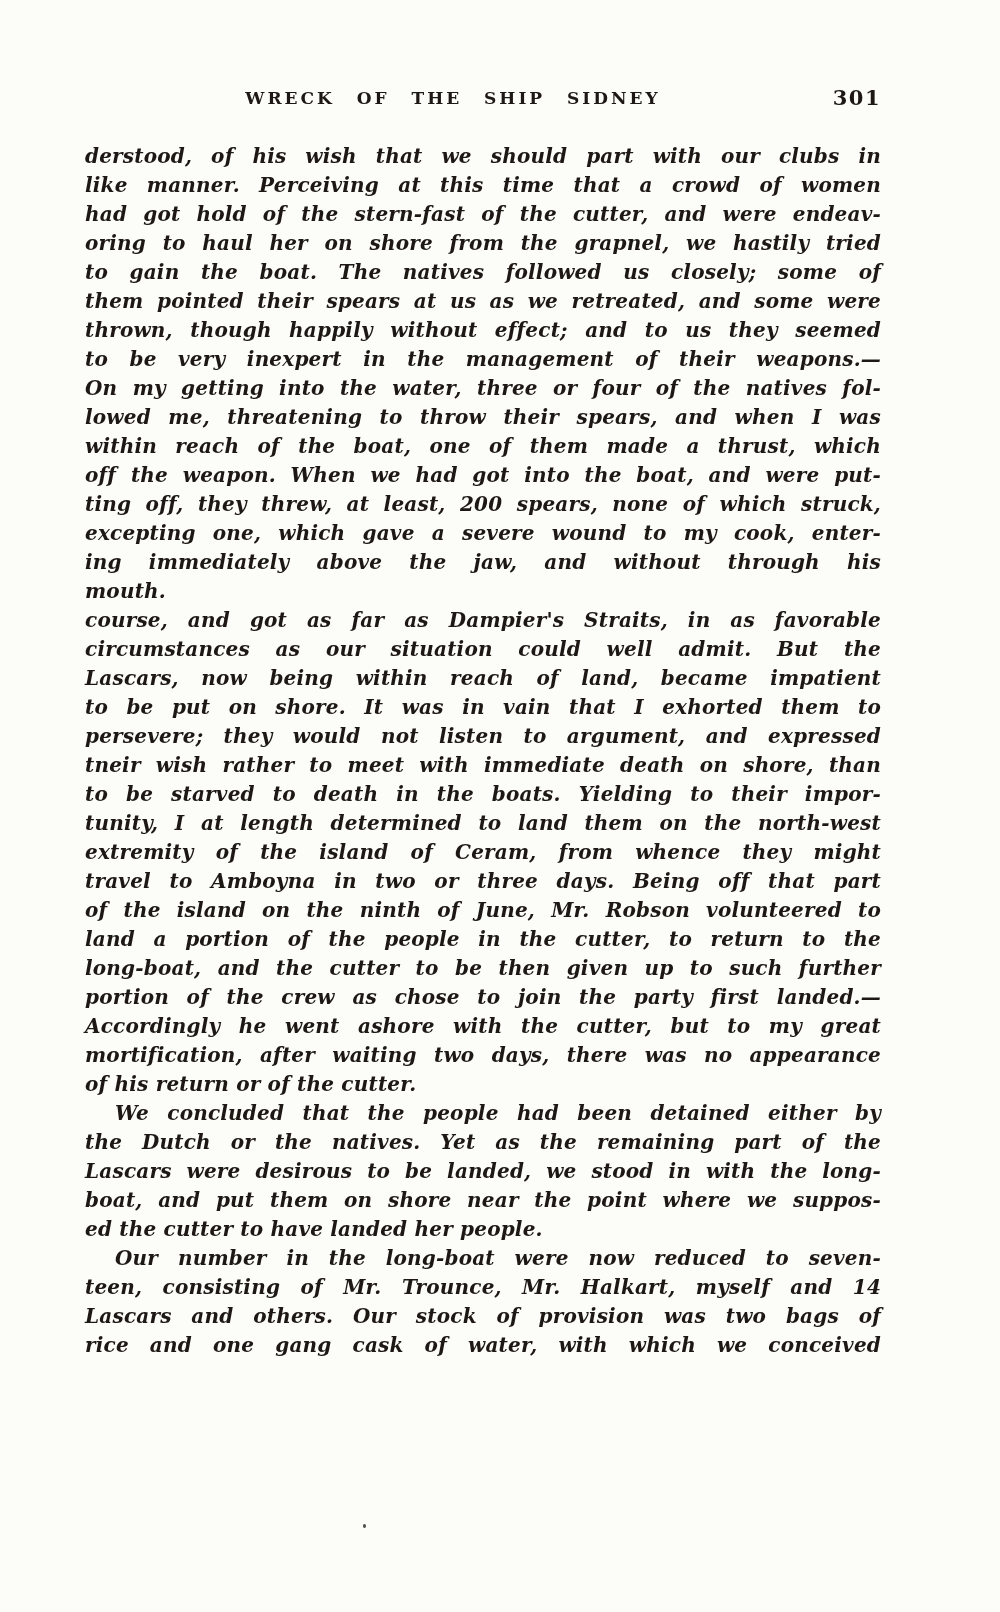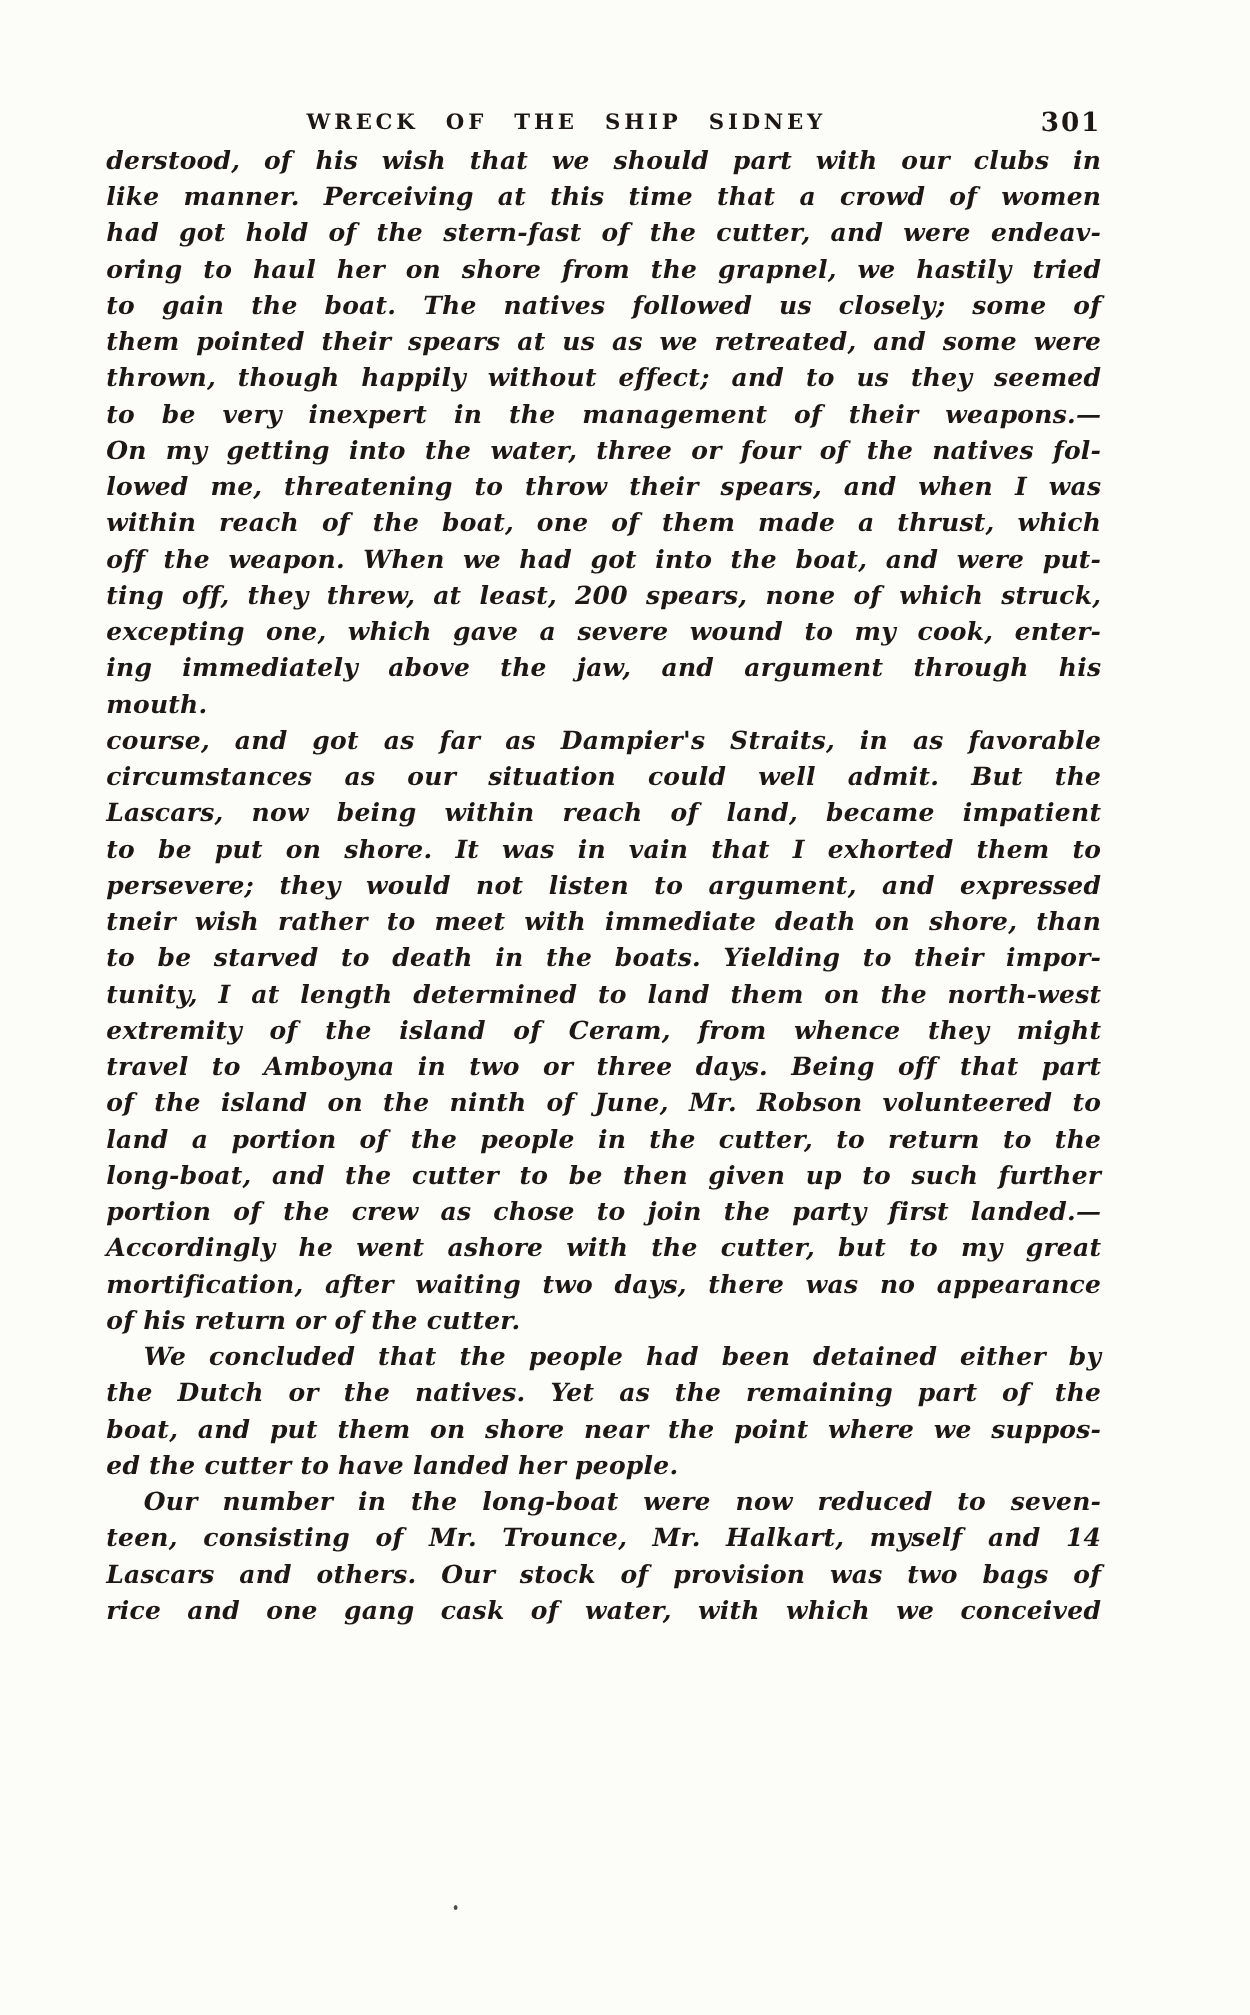--- a/index.html
+++ b/index.html
@@ -17,20 +17,21 @@
   }
   .text-col {
     position: absolute;
     left: 85px;
     top: 88px;
     width: 796px;
   }
   .header-row {
     position: relative;
     height: 26px;
+    margin-bottom: 28px;
   }
   .header-title {
     position: absolute;
     left: 0;
     right: 60px;
     text-align: center;
     font-size: 17px;
     letter-spacing: 3px;
     word-spacing: 13px;
     white-space: nowrap;
@@ -79,21 +80,21 @@
           <div class="line just">to gain the boat.   The natives followed us closely;  some of</div>
           <div class="line just">them pointed their spears at us as we retreated, and some were</div>
           <div class="line just">thrown, though happily without effect;  and to us they seemed</div>
           <div class="line just">to be very inexpert in the management of their weapons.—</div>
           <div class="line just">On my getting into the water, three or four of the natives fol-</div>
           <div class="line just">lowed me, threatening to throw their spears, and when I was</div>
           <div class="line just">within reach of the boat, one of them made a thrust, which</div>
           <div class="line just">off the weapon.   When we had got into the boat, and were put-</div>
           <div class="line just">ting off, they threw, at least, 200 spears, none of which struck,</div>
           <div class="line just">excepting one, which gave a severe wound to my cook, enter-</div>
-          <div class="line just">ing immediately above the jaw, and argument through his</div>
+          <div class="line just">ing immediately above the jaw, and without through his</div>
           <div class="line">mouth.</div>
         </div>
         <div class="paragraph">
           <div class="line just">course, and got as far as Dampier's Straits, in as favorable</div>
           <div class="line just">circumstances as our situation could well admit.   But the</div>
           <div class="line just">Lascars, now being within reach of land, became impatient</div>
           <div class="line just">to be put on shore.   It was in vain that I exhorted them to</div>
           <div class="line just">persevere;  they would not listen to argument, and expressed</div>
           <div class="line just">tneir wish rather to meet with immediate death on shore, than</div>
           <div class="line just">to be starved to death in the boats.  Yielding to their impor-</div>
@@ -104,20 +105,21 @@
           <div class="line just">land a portion of the people in the cutter, to return to the</div>
           <div class="line just">long-boat, and the cutter to be then given up to such further</div>
           <div class="line just">portion of the crew as chose to join the party first landed.—</div>
           <div class="line just">Accordingly he went ashore with the cutter, but to my great</div>
           <div class="line just">mortification, after waiting two days, there was no appearance</div>
           <div class="line">of his return or of the cutter.</div>
         </div>
         <div class="paragraph">
           <div class="line just indent">We concluded that the people had been detained either by</div>
           <div class="line just">the Dutch or the natives.   Yet as the remaining part of the</div>
+          <div class="line just">Lascars were desirous to be landed, we stood in with the long-</div>
           <div class="line just">boat, and put them on shore near the point where we suppos-</div>
           <div class="line">ed the cutter to have landed her people.</div>
         </div>
         <div class="paragraph">
           <div class="line just indent">Our number in the long-boat were now reduced to seven-</div>
           <div class="line just">teen, consisting of Mr. Trounce, Mr. Halkart, myself and 14</div>
           <div class="line just">Lascars and others.   Our stock of provision was two bags of</div>
           <div class="line just">rice and one gang cask of water, with which we conceived</div>
         </div>
       </div>

